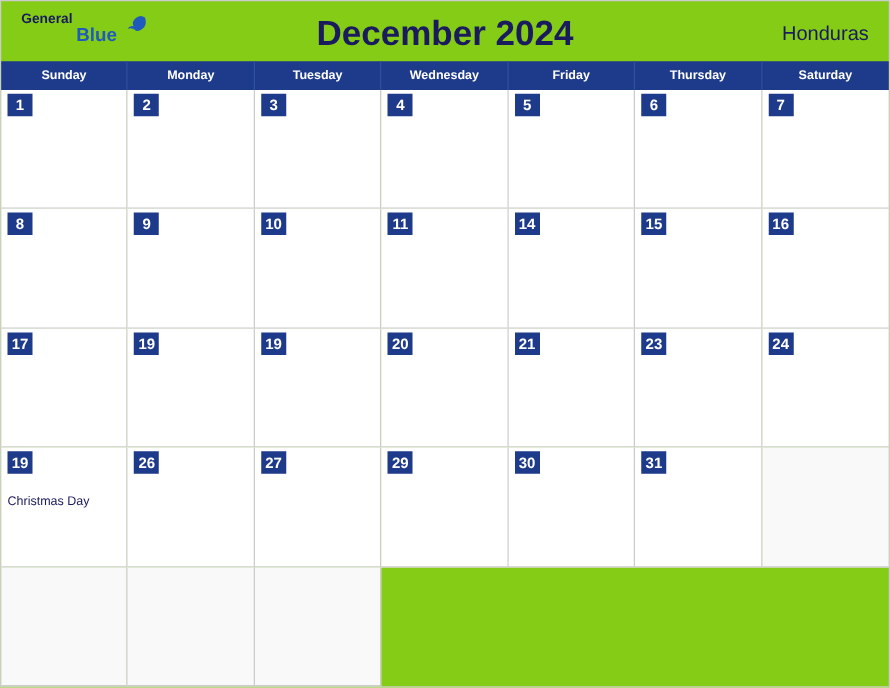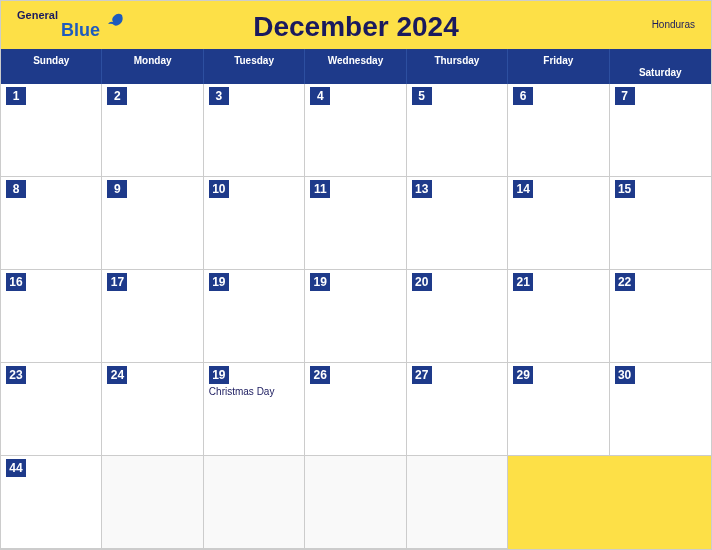--- a/index.html
+++ b/index.html
@@ -6,21 +6,21 @@
     body {
       font-family: Arial, sans-serif;
       background: #fff;
       width: 712px;
       height: 550px;
       overflow: hidden;
     }
     .calendar-container {
       width: 712px;
       height: 550px;
-      background: #fde047;
+      background: #84cc16;
       border: 1px solid #ccc;
       display: flex;
       flex-direction: column;
     }
     .header {
       display: flex;
       align-items: center;
       justify-content: center;
       padding: 10px 16px 6px 16px;
       position: relative;
@@ -38,39 +38,38 @@
     }
     .month-year {
       font-size: 28px;
       font-weight: bold;
       color: #1a1a5e;
     }
     .country-label {
       position: absolute;
       right: 16px;
       top: 18px;
-      font-size: 10px;
+      font-size: 16px;
       color: #1a1a5e;
     }
     .day-headers {
       display: grid;
       grid-template-columns: repeat(7, 1fr);
       background: #1e3a8a;
     }
     .day-header {
       color: #fff;
       font-size: 10px;
       font-weight: bold;
       text-align: center;
       padding: 6px 2px;
       border-right: 1px solid #2d4fa0;
     }
     .day-header:last-child {
       border-right: none;
-      margin-top: 12px;
     }
     .calendar-grid {
       display: grid;
       grid-template-columns: repeat(7, 1fr);
       flex: 1;
     }
     .day-cell {
       border-right: 1px solid #ccc;
       border-bottom: 1px solid #ccc;
       padding: 3px 5px;
@@ -91,57 +90,57 @@
       height: 18px;
       display: flex;
       align-items: center;
       justify-content: center;
       border-radius: 0;
       margin-bottom: 2px;
     }
     .holiday-name {
       font-size: 10px;
       color: #1a1a5e;
-      margin-top: 2px;
+      margin-top: 17px;
       line-height: 1.2;
     }
   </style>
 </head>
 <body>
 
 <div class="calendar-container">
   <div class="header">
 
     <div class="logo">
       <div style="display:flex;align-items:center;gap:2px;">
         <div>
           <div style="font-size:11px;color:#1a1a5e;font-weight:bold;line-height:1.1;">General</div>
-          <div style="font-size:18px;color:#1e5bbd;font-weight:bold;line-height:1;padding-left:44px;">Blue</div>
+          <div style="font-size:15px;color:#1e5bbd;font-weight:bold;line-height:1;padding-left:44px;">Blue</div>
         </div>
 
         <svg width="22" height="22" viewBox="0 0 22 22" style="margin-left:2px;margin-top:-4px;">
           <path d="M18 4 Q14 1 10 5 Q7 8 9 11 Q6 10 4 13 Q8 12 10 14 Q12 16 16 13 Q20 10 18 4Z" fill="#1e5bbd"></path>
         </svg>
       </div>
     </div>
 
     <div class="title-block">
       <div class="month-year">December 2024</div>
     </div>
 
     <div class="country-label">Honduras</div>
   </div>
 
   <div class="day-headers" id="day-headers-row">
       <div class="day-header">Sunday</div>
       <div class="day-header">Monday</div>
       <div class="day-header">Tuesday</div>
       <div class="day-header">Wednesday</div>
+      <div class="day-header">Friday</div>
       <div class="day-header">Thursday</div>
-      <div class="day-header">Friday</div>
       <div class="day-header">Saturday</div>
     </div>
 
   <div class="calendar-grid" id="calendar-grid">
       <div class="day-cell">
         <div class="day-number">1</div>
       </div>
       <div class="day-cell">
         <div class="day-number">2</div>
       </div>
@@ -166,23 +165,20 @@
       <div class="day-cell">
         <div class="day-number">9</div>
       </div>
       <div class="day-cell">
         <div class="day-number">10</div>
       </div>
       <div class="day-cell">
         <div class="day-number">11</div>
       </div>
       <div class="day-cell">
-        <div class="day-number">13</div>
-      </div>
-      <div class="day-cell">
         <div class="day-number">14</div>
       </div>
       <div class="day-cell">
         <div class="day-number">15</div>
       </div>
       <div class="day-cell">
         <div class="day-number">16</div>
       </div>
       <div class="day-cell">
         <div class="day-number">17</div>
@@ -191,23 +187,20 @@
         <div class="day-number">19</div>
       </div>
       <div class="day-cell">
         <div class="day-number">19</div>
       </div>
       <div class="day-cell">
         <div class="day-number">20</div>
       </div>
       <div class="day-cell">
         <div class="day-number">21</div>
-      </div>
-      <div class="day-cell">
-        <div class="day-number">22</div>
       </div>
       <div class="day-cell">
         <div class="day-number">23</div>
       </div>
       <div class="day-cell">
         <div class="day-number">24</div>
       </div>
       <div class="day-cell">
         <div class="day-number">19</div>
         <div class="holiday-name">Christmas Day</div>
@@ -218,20 +211,20 @@
       <div class="day-cell">
         <div class="day-number">27</div>
       </div>
       <div class="day-cell">
         <div class="day-number">29</div>
       </div>
       <div class="day-cell">
         <div class="day-number">30</div>
       </div>
       <div class="day-cell">
-        <div class="day-number">44</div>
+        <div class="day-number">31</div>
       </div>
       <div class="day-cell" style="background: rgb(249, 249, 249);"></div>
       <div class="day-cell" style="background: rgb(249, 249, 249);"></div>
       <div class="day-cell" style="background: rgb(249, 249, 249);"></div>
       <div class="day-cell" style="background: rgb(249, 249, 249);"></div>
     </div>
 </div>
 
 </body></html>

